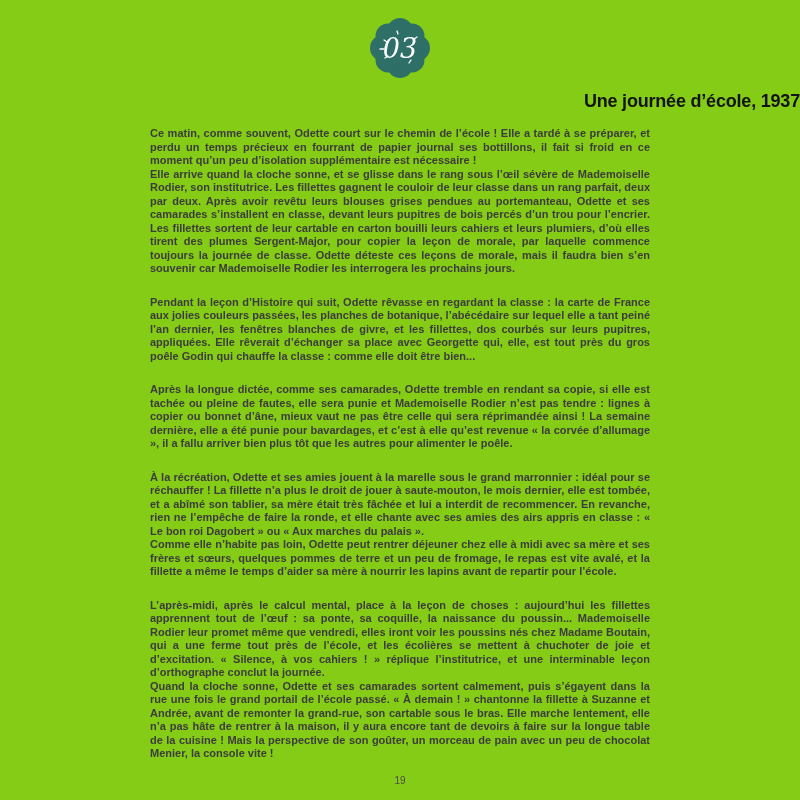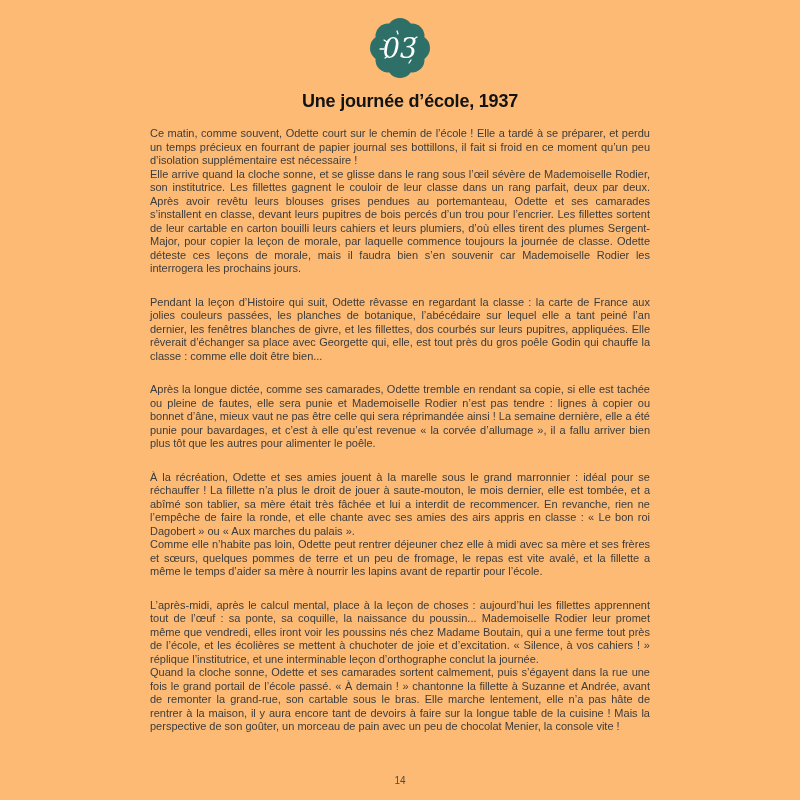--- a/index.html
+++ b/index.html
@@ -2,21 +2,21 @@
 <html lang="fr"><head>
 <meta charset="utf-8">
 <style>
   * { margin: 0; padding: 0; box-sizing: border-box; }
   html, body { background: #ffffff; }
   .page {
     position: relative;
     width: 800px;
     height: 800px;
     margin: 0 auto;
-    background: #fdba74;
+    background: #84cc16;
     font-family: "Liberation Sans", sans-serif;
     overflow: hidden;
   }
   .badge-wrap {
     display: flex;
     justify-content: center;
     padding-top: 12px;
   }
   .badge-number {
     font-family: "DejaVu Serif", serif;
@@ -25,34 +25,35 @@
     font-size: 27px;
     fill: #ffffff;
   }
   .sparkle {
     stroke: #ffffff;
     stroke-width: 1.3;
     stroke-linecap: round;
   }
   .title {
     margin-top: 9px;
-    text-align: center;
+    text-align: right;
     font-size: 18px;
     font-weight: 700;
     letter-spacing: -0.2px;
     color: #131313;
     padding-left: 20px;
   }
   .body-text {
     width: 500px;
     margin: 15px auto 0 auto;
     font-size: 11px;
     line-height: 13.5px;
     color: #3c3c3c;
     text-align: justify;
+    font-weight: bold;
   }
   .para { margin: 0; }
   .para.gap { margin-top: 20px; }
   .page-number {
     position: absolute;
     bottom: 14px;
     left: 0;
     width: 100%;
     text-align: center;
     font-size: 10px;
@@ -95,15 +96,15 @@
     <p class="para">Ce matin, comme souvent, Odette court sur le chemin de l’école ! Elle a tardé à se préparer, et perdu un temps précieux en fourrant de papier journal ses bottillons, il fait si froid en ce moment qu’un peu d’isolation supplémentaire est nécessaire !</p>
     <p class="para">Elle arrive quand la cloche sonne, et se glisse dans le rang sous l’œil sévère de Mademoiselle Rodier, son institutrice. Les fillettes gagnent le couloir de leur classe dans un rang parfait, deux par deux. Après avoir revêtu leurs blouses grises pendues au portemanteau, Odette et ses camarades s’installent en classe, devant leurs pupitres de bois percés d’un trou pour l’encrier. Les fillettes sortent de leur cartable en carton bouilli leurs cahiers et leurs plumiers, d’où elles tirent des plumes Sergent-Major, pour copier la leçon de morale, par laquelle commence toujours la journée de classe. Odette déteste ces leçons de morale, mais il faudra bien s’en souvenir car Mademoiselle Rodier les interrogera les prochains jours.</p>
     <p class="para gap">Pendant la leçon d’Histoire qui suit, Odette rêvasse en regardant la classe : la carte de France aux jolies couleurs passées, les planches de botanique, l’abécédaire sur lequel elle a tant peiné l’an dernier, les fenêtres blanches de givre, et les fillettes, dos courbés sur leurs pupitres, appliquées. Elle rêverait d’échanger sa place avec Georgette qui, elle, est tout près du gros poêle Godin qui chauffe la classe : comme elle doit être bien...</p>
     <p class="para gap">Après la longue dictée, comme ses camarades, Odette tremble en rendant sa copie, si elle est tachée ou pleine de fautes, elle sera punie et Mademoiselle Rodier n’est pas tendre : lignes à copier ou bonnet d’âne, mieux vaut ne pas être celle qui sera réprimandée ainsi ! La semaine dernière, elle a été punie pour bavardages, et c’est à elle qu’est revenue « la corvée d’allumage », il a fallu arriver bien plus tôt que les autres pour alimenter le poêle.</p>
     <p class="para gap">À la récréation, Odette et ses amies jouent à la marelle sous le grand marronnier : idéal pour se réchauffer ! La fillette n’a plus le droit de jouer à saute-mouton, le mois dernier, elle est tombée, et a abîmé son tablier, sa mère était très fâchée et lui a interdit de recommencer. En revanche, rien ne l’empêche de faire la ronde, et elle chante avec ses amies des airs appris en classe : « Le bon roi Dagobert » ou « Aux marches du palais ».</p>
     <p class="para">Comme elle n’habite pas loin, Odette peut rentrer déjeuner chez elle à midi avec sa mère et ses frères et sœurs, quelques pommes de terre et un peu de fromage, le repas est vite avalé, et la fillette a même le temps d’aider sa mère à nourrir les lapins avant de repartir pour l’école.</p>
     <p class="para gap">L’après-midi, après le calcul mental, place à la leçon de choses : aujourd’hui les fillettes apprennent tout de l’œuf : sa ponte, sa coquille, la naissance du poussin... Mademoiselle Rodier leur promet même que vendredi, elles iront voir les poussins nés chez Madame Boutain, qui a une ferme tout près de l’école, et les écolières se mettent à chuchoter de joie et d’excitation. « Silence, à vos cahiers ! » réplique l’institutrice, et une interminable leçon d’orthographe conclut la journée.</p>
     <p class="para">Quand la cloche sonne, Odette et ses camarades sortent calmement, puis s’égayent dans la rue une fois le grand portail de l’école passé. « À demain ! » chantonne la fillette à Suzanne et Andrée, avant de remonter la grand-rue, son cartable sous le bras. Elle marche lentement, elle n’a pas hâte de rentrer à la maison, il y aura encore tant de devoirs à faire sur la longue table de la cuisine ! Mais la perspective de son goûter, un morceau de pain avec un peu de chocolat Menier, la console vite !</p>
   </div>
 
-  <div class="page-number">14</div>
+  <div class="page-number">19</div>
 
 </div>
 
 </body></html>

